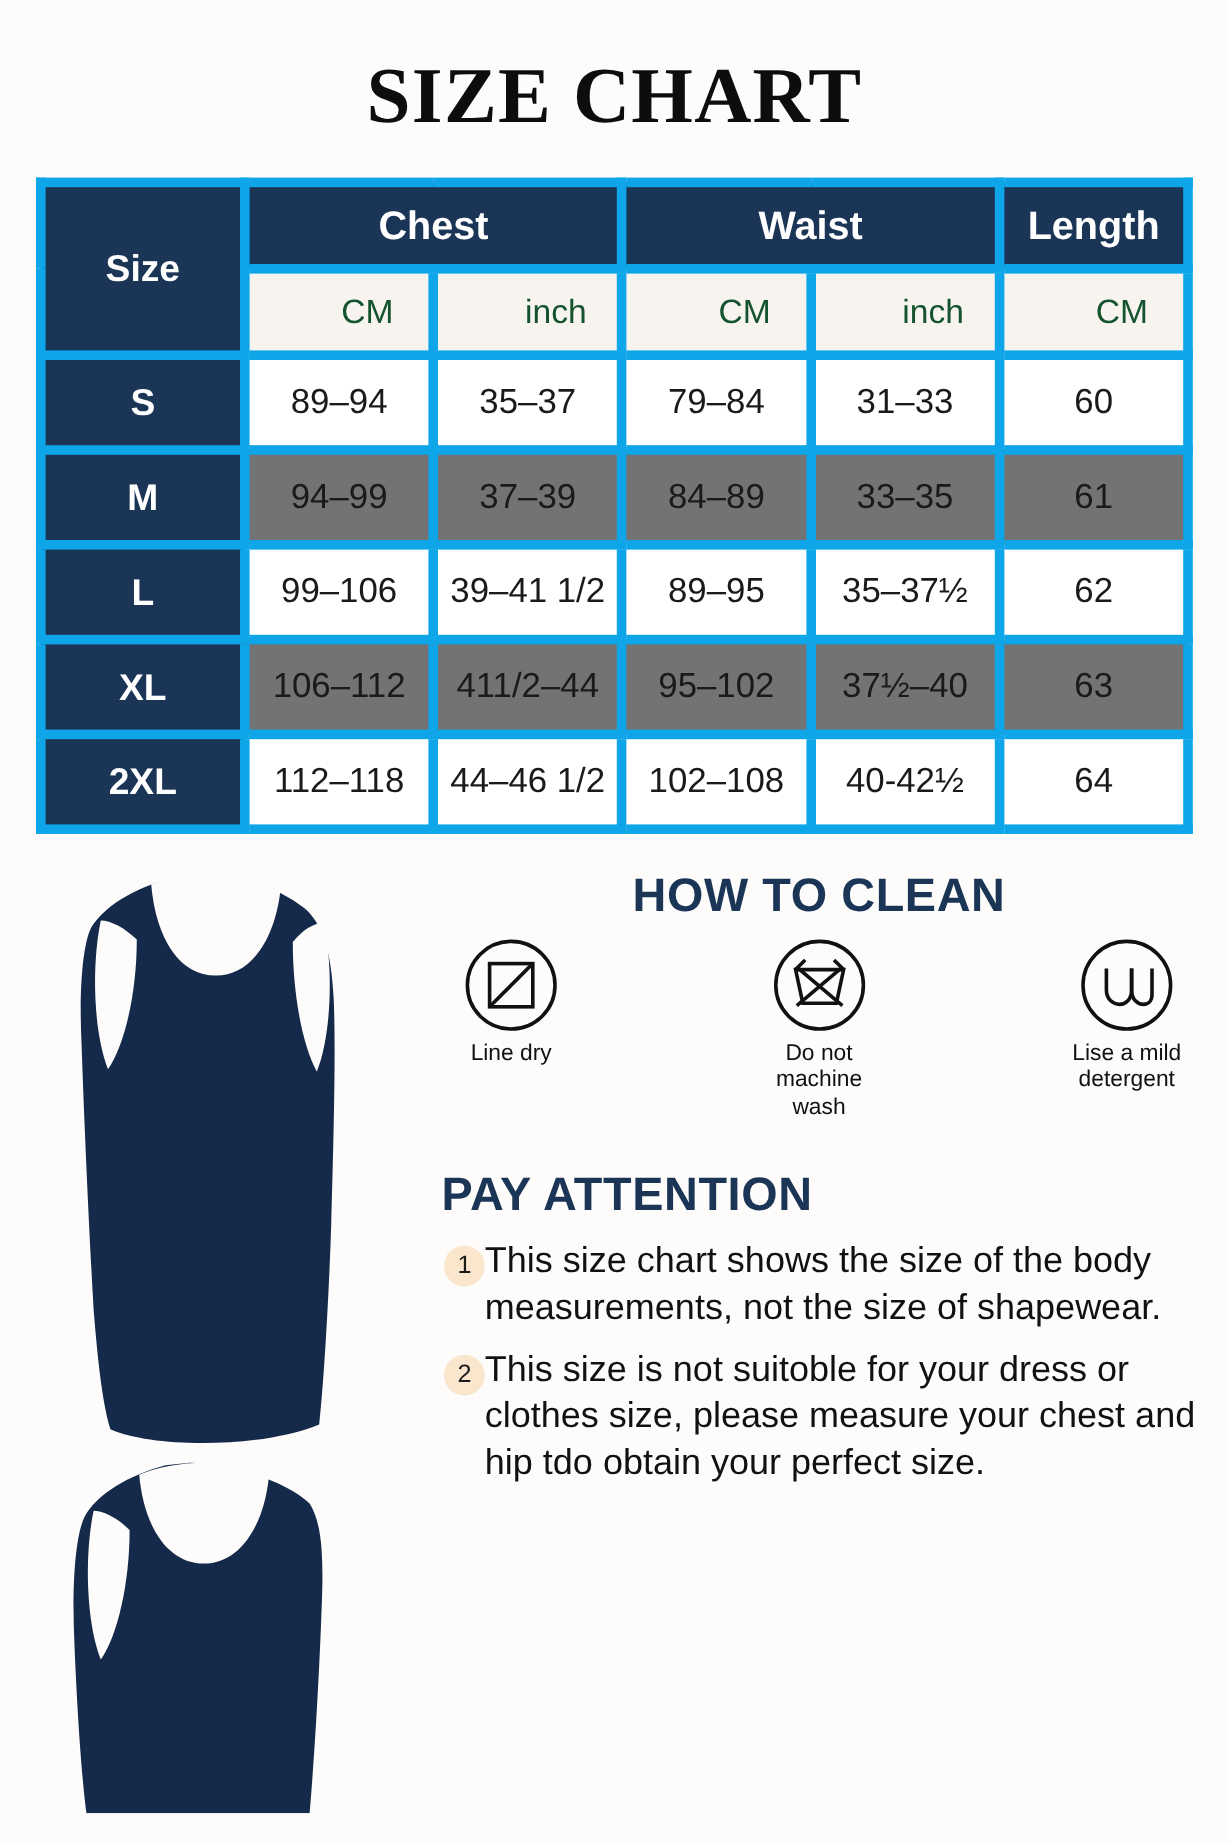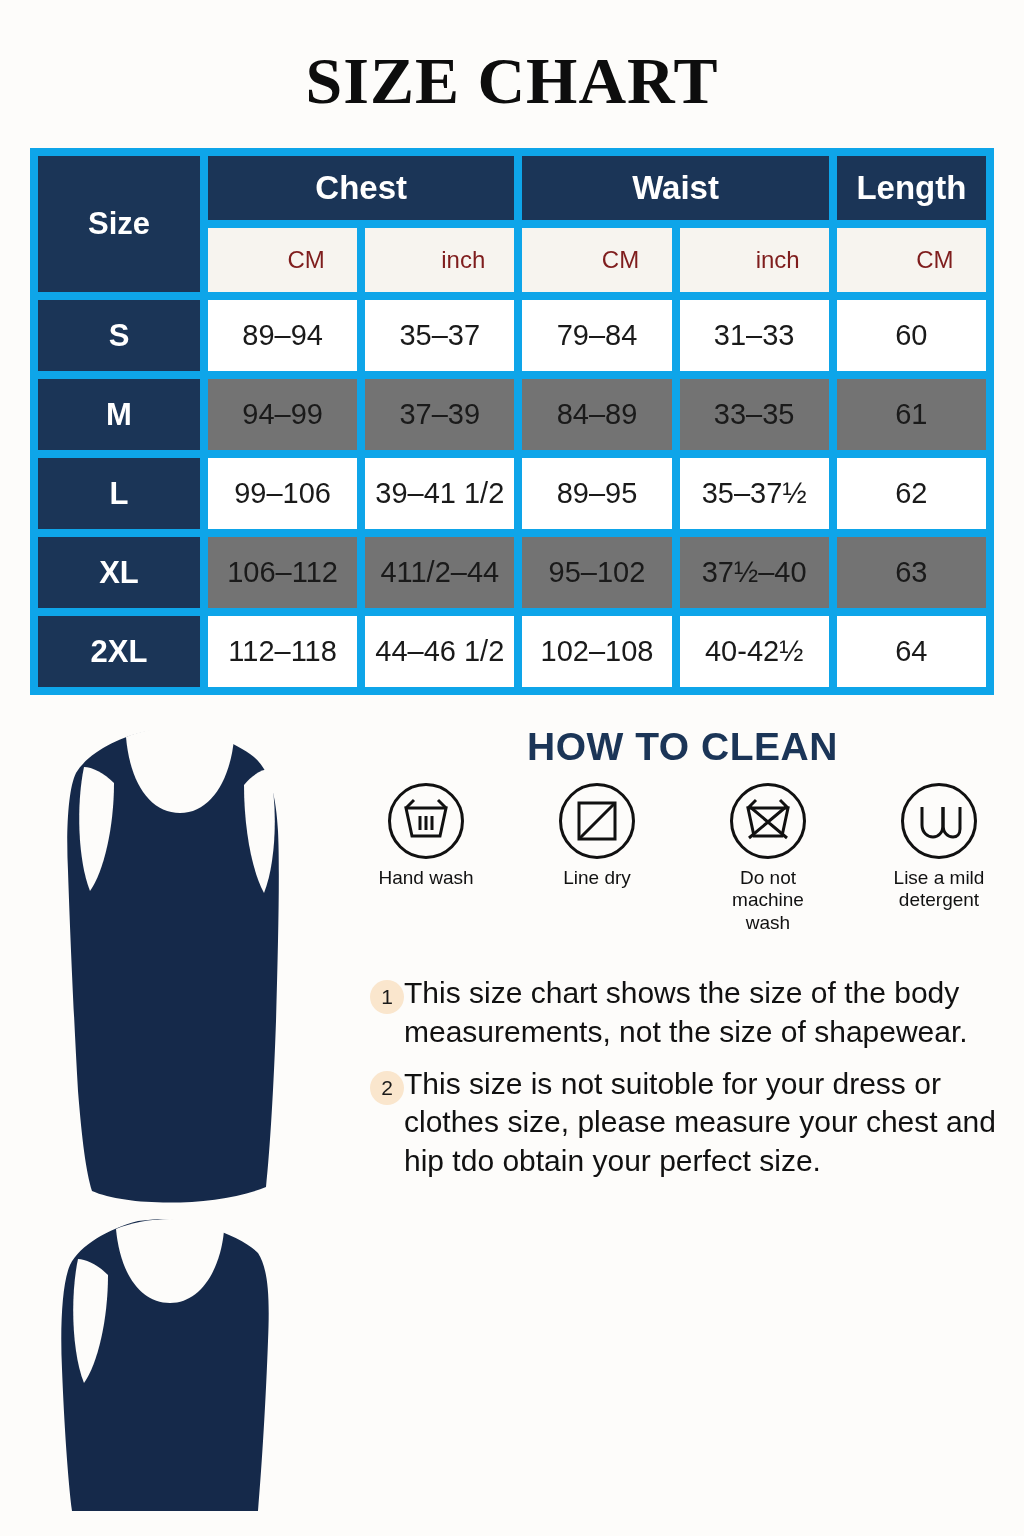--- a/index.html
+++ b/index.html
@@ -50,22 +50,22 @@
     height: 72px;
   }
   .hdr-size {
     background: #1b3557;
     color: #ffffff;
     font-size: 31px;
     font-weight: bold;
   }
   .hdr-unit {
     background: #f7f4ef;
-    color: #7f1d1d;
-    font-size: 24px;
+    color: #14532d;
+    font-size: 28px;
     height: 72px;
     font-weight: normal;
     padding-left: 48px;
   }
   .cell-size {
     background: #1b3557;
     color: #ffffff;
     font-size: 31px;
     font-weight: bold;
     height: 79px;
@@ -250,30 +250,20 @@
         <path d="M60 538 C52 576 54 632 66 662 C80 642 90 598 90 554 C80 544 68 538 60 538 Z" fill="#fdfcfa"></path>
       </svg>
     </div>
 
     <div class="right-col">
 
       <div class="sec-title">HOW TO CLEAN</div>
 
       <div class="care-row">
 
-        <div class="care-item">
-          <div class="care-circle">
-            <svg width="52" height="46" viewBox="0 0 52 46">
-              <path d="M6 10 L46 10 L40 38 L12 38 Z" fill="none" stroke="#111" stroke-width="3"></path>
-              <path d="M6 10 L14 2 M46 10 L38 2" stroke="#111" stroke-width="3" fill="none"></path>
-              <path d="M20 18 L20 32 M26 18 L26 32 M32 18 L32 32" stroke="#111" stroke-width="3"></path>
-            </svg>
-          </div>
-          <div class="care-label">Hand wash</div>
-        </div>
 
         <div class="care-item">
           <div class="care-circle">
             <svg width="48" height="48" viewBox="0 0 48 48">
               <rect x="6" y="6" width="36" height="36" fill="none" stroke="#111" stroke-width="3"></rect>
               <path d="M6 42 L42 6" stroke="#111" stroke-width="3"></path>
             </svg>
           </div>
           <div class="care-label">Line dry</div>
         </div>
@@ -296,20 +286,21 @@
               <path d="M6 6 L6 24 C6 32 12 36 17 36 C22 36 27 32 27 24 L27 6" fill="none" stroke="#111" stroke-width="3"></path>
               <path d="M27 6 L27 24 C27 32 32 36 37 36 C41 36 44 33 44 28 L44 6" fill="none" stroke="#111" stroke-width="3"></path>
             </svg>
           </div>
           <div class="care-label">Lise a mild detergent</div>
         </div>
 
       </div>
 
       <div class="pay-wrap">
+        <div class="sec-title left-align">PAY ATTENTION</div>
 
         <div class="note">
           <div class="note-num">1</div>
           <div class="note-text">This size chart shows the size of the body measurements, not the size of shapewear.</div>
         </div>
 
         <div class="note">
           <div class="note-num">2</div>
           <div class="note-text">This size is not suitoble for your dress or clothes size, please measure your chest and hip tdo obtain your perfect size.</div>
         </div>

